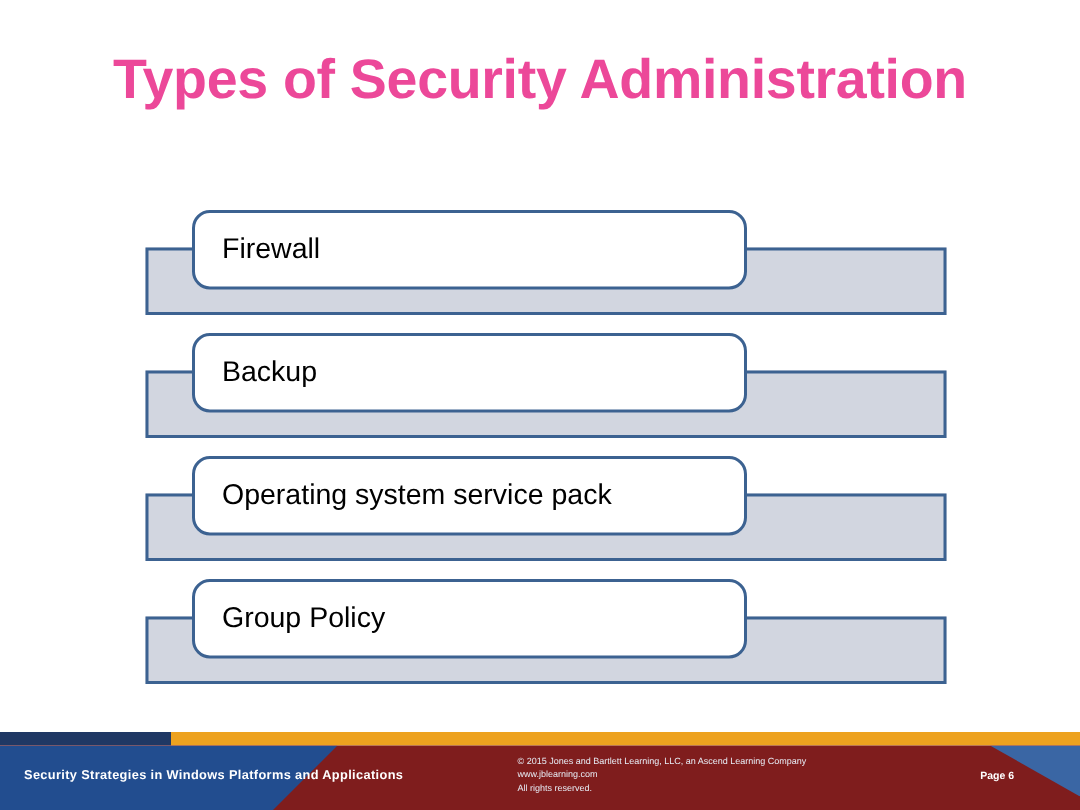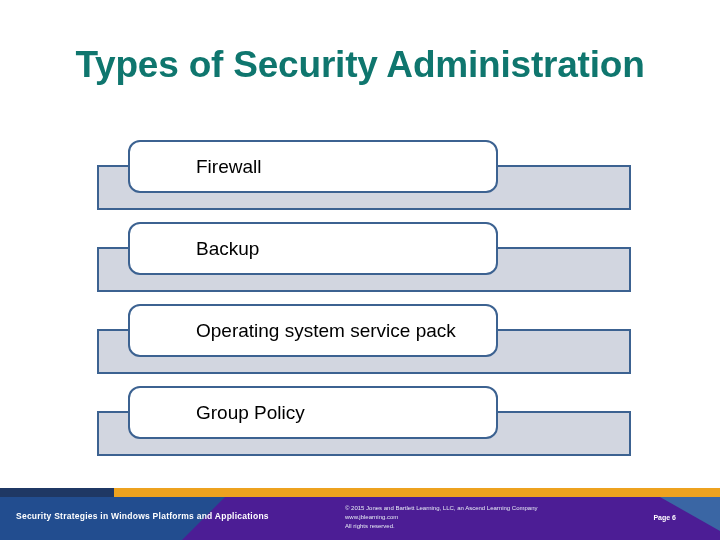--- a/index.html
+++ b/index.html
@@ -15,29 +15,29 @@
     width: 720px;
     height: 540px;
     background: #ffffff;
     overflow: hidden;
   }
 
   
   #slide-title {
     position: absolute;
     left: 0px;
-    top: 42px;
+    top: 30px;
     width: 720px;
     text-align: center;
     font-family: "Liberation Sans", sans-serif;
     font-weight: bold;
     font-size: 37px;
     line-height: 46px;
     letter-spacing: -0.2px;
-    color: #0f766e;
+    color: #ec4899;
     white-space: nowrap;
   }
 
   
   .row {
     position: absolute;
     left: 0;
     width: 720px;
     height: 90px;
   }
@@ -65,21 +65,20 @@
   .row .pill-label {
     position: absolute;
     left: 18px;
     top: 0;
     height: 49px;
     line-height: 49px;
     font-family: "Liberation Sans", sans-serif;
     font-size: 19px;
     color: #000000;
     white-space: nowrap;
-    margin-left: 48px;
   }
 
   
   #footer {
     position: absolute;
     left: 0;
     top: 488px;
     width: 720px;
     height: 52px;
   }
@@ -98,21 +97,21 @@
     width: 606px;
     height: 9px;
     background: #eda21f;
   }
   #footer-band {
     position: absolute;
     left: 0;
     top: 9px;
     width: 720px;
     height: 43px;
-    background: #4c1d95;
+    background: #7f1d1d;
     overflow: hidden;
   }
   #footer-dark-wedge {
     position: absolute;
     left: 0;
     top: 0;
     width: 245px;
     height: 43px;
     background: #224d8f;
     clip-path: polygon(0 0, 225px 0, 182px 43px, 0 43px);

